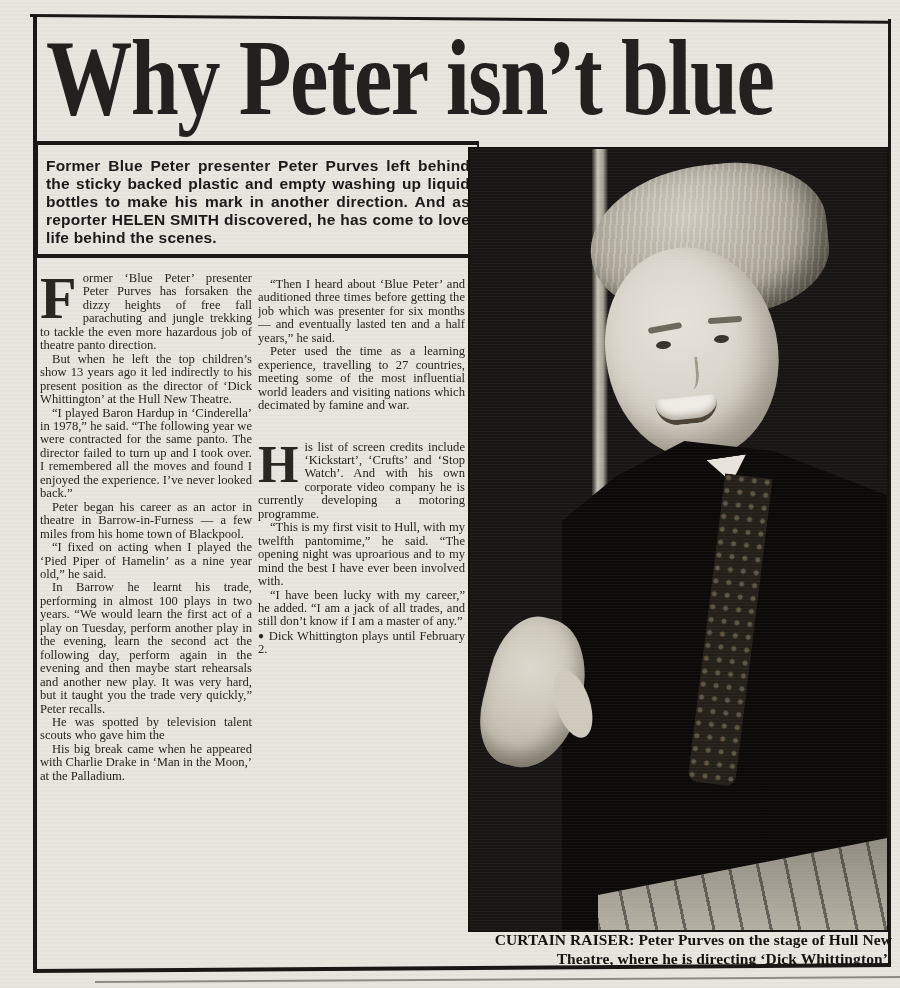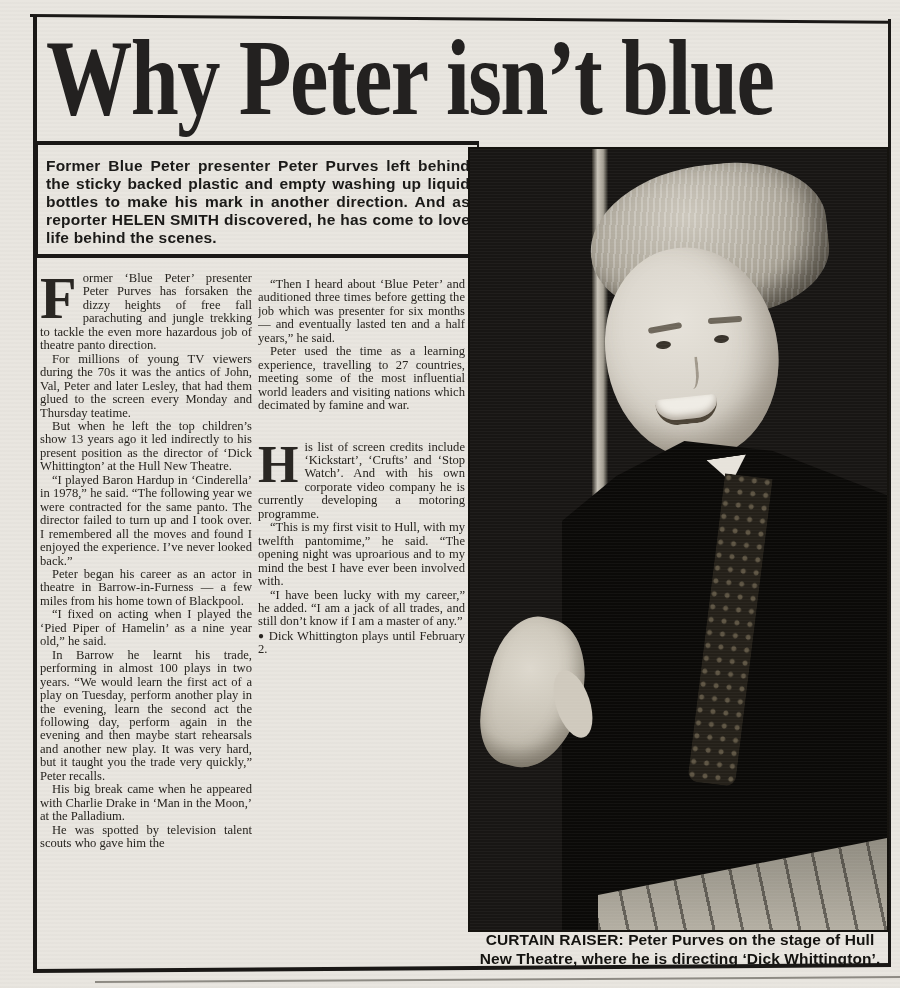--- a/index.html
+++ b/index.html
@@ -135,48 +135,47 @@
       repeating-linear-gradient(78deg, rgba(38,35,30,.55) 0 3px, rgba(0,0,0,0) 3px 28px),
       linear-gradient(180deg,#8f8b80,#b4afa3);
     clip-path:polygon(0 62%, 100% 0, 100% 100%, 0 100%);
   }
   .grain{left:0;top:0;right:0;bottom:0;
     background:repeating-linear-gradient(0deg, rgba(255,255,255,.035) 0 1px, rgba(0,0,0,0) 1px 3px);}
 
   
   .caption{
     position:absolute;left:468px;top:931px;width:424px;
-    font-family:Liberation Sans, sans-serif;font-weight:700;
-    font-size:15.5px;line-height:18.5px;color:#141310;text-align:center;
+    font-family:Liberation Serif, serif;font-weight:700;
+    font-size:15.5px;line-height:18.5px;color:#141310;text-align:right;
     letter-spacing:.1px;
   }
 </style>
 </head>
 <body>
 
 <div class="rule rule-top"></div>
 <div class="rule rule-left"></div>
 <div class="rule rule-right"></div>
 <div class="rule rule-bottom"></div>
 <div class="rule rule-pagebreak"></div>
 
 <div class="headline">Why Peter isn’t blue</div>
 
 <div class="standfirst">Former Blue Peter presenter Peter Purves left behind the sticky backed plastic and empty washing up liquid bottles to make his mark in another direction. And as reporter HELEN SMITH discovered, he has come to love life behind the scenes.</div>
 
 <div class="col col-left">
     <p class="noindent"><span class="dropcap">F</span>ormer ‘Blue Peter’ presenter Peter Purves has forsaken the dizzy heights of free fall parachuting and jungle trekking to tackle the even more hazardous job of theatre panto direction.</p>
-    <p>For millions of young TV viewers during the 70s it was the antics of John, Val, Peter and later Lesley, that had them glued to the screen every Monday and Thursday teatime.</p>
     <p>But when he left the top children’s show 13 years ago it led indirectly to his present position as the director of ‘Dick Whittington’ at the Hull New Theatre.</p>
     <p>“I played Baron Hardup in ‘Cinderella’ in 1978,” he said. “The following year we were contracted for the same panto. The director failed to turn up and I took over. I remembered all the moves and found I enjoyed the experience. I’ve never looked back.”</p>
     <p>Peter began his career as an actor in theatre in Barrow-in-Furness — a few miles from his home town of Blackpool.</p>
     <p>“I fixed on acting when I played the ‘Pied Piper of Hamelin’ as a nine year old,” he said.</p>
     <p>In Barrow he learnt his trade, performing in almost 100 plays in two years. “We would learn the first act of a play on Tuesday, perform another play in the evening, learn the second act the following day, perform again in the evening and then maybe start rehearsals and another new play. It was very hard, but it taught you the trade very quickly,” Peter recalls.</p>
+    <p>He was spotted by television talent scouts who gave him the</p>
     <p>His big break came when he appeared with Charlie Drake in ‘Man in the Moon,’ at the Palladium.</p>
-    <p>He was spotted by television talent scouts who gave him the</p>
   </div>
 <div class="col col-mid">
     <p>“Then I heard about ‘Blue Peter’ and auditioned three times before getting the job which was presenter for six months — and eventually lasted ten and a half years,” he said.</p>
     <p>Peter used the time as a learning experience, travelling to 27 countries, meeting some of the most influential world leaders and visiting nations which decimated by famine and war.</p>
     <p class="noindent gap"><span class="dropcap small">H</span>is list of screen credits include ‘Kickstart’, ‘Crufts’ and ‘Stop Watch’. And with his own corporate video company he is currently developing a motoring programme.</p>
     <p>“This is my first visit to Hull, with my twelfth pantomime,” he said. “The opening night was uproarious and to my mind the best I have ever been involved with.</p>
     <p>“I have been lucky with my career,” he added. “I am a jack of all trades, and still don’t know if I am a master of any.”</p>
     <p class="noindent"><span class="bullet">●</span>Dick Whittington plays until February 2.</p>
   </div>
 

